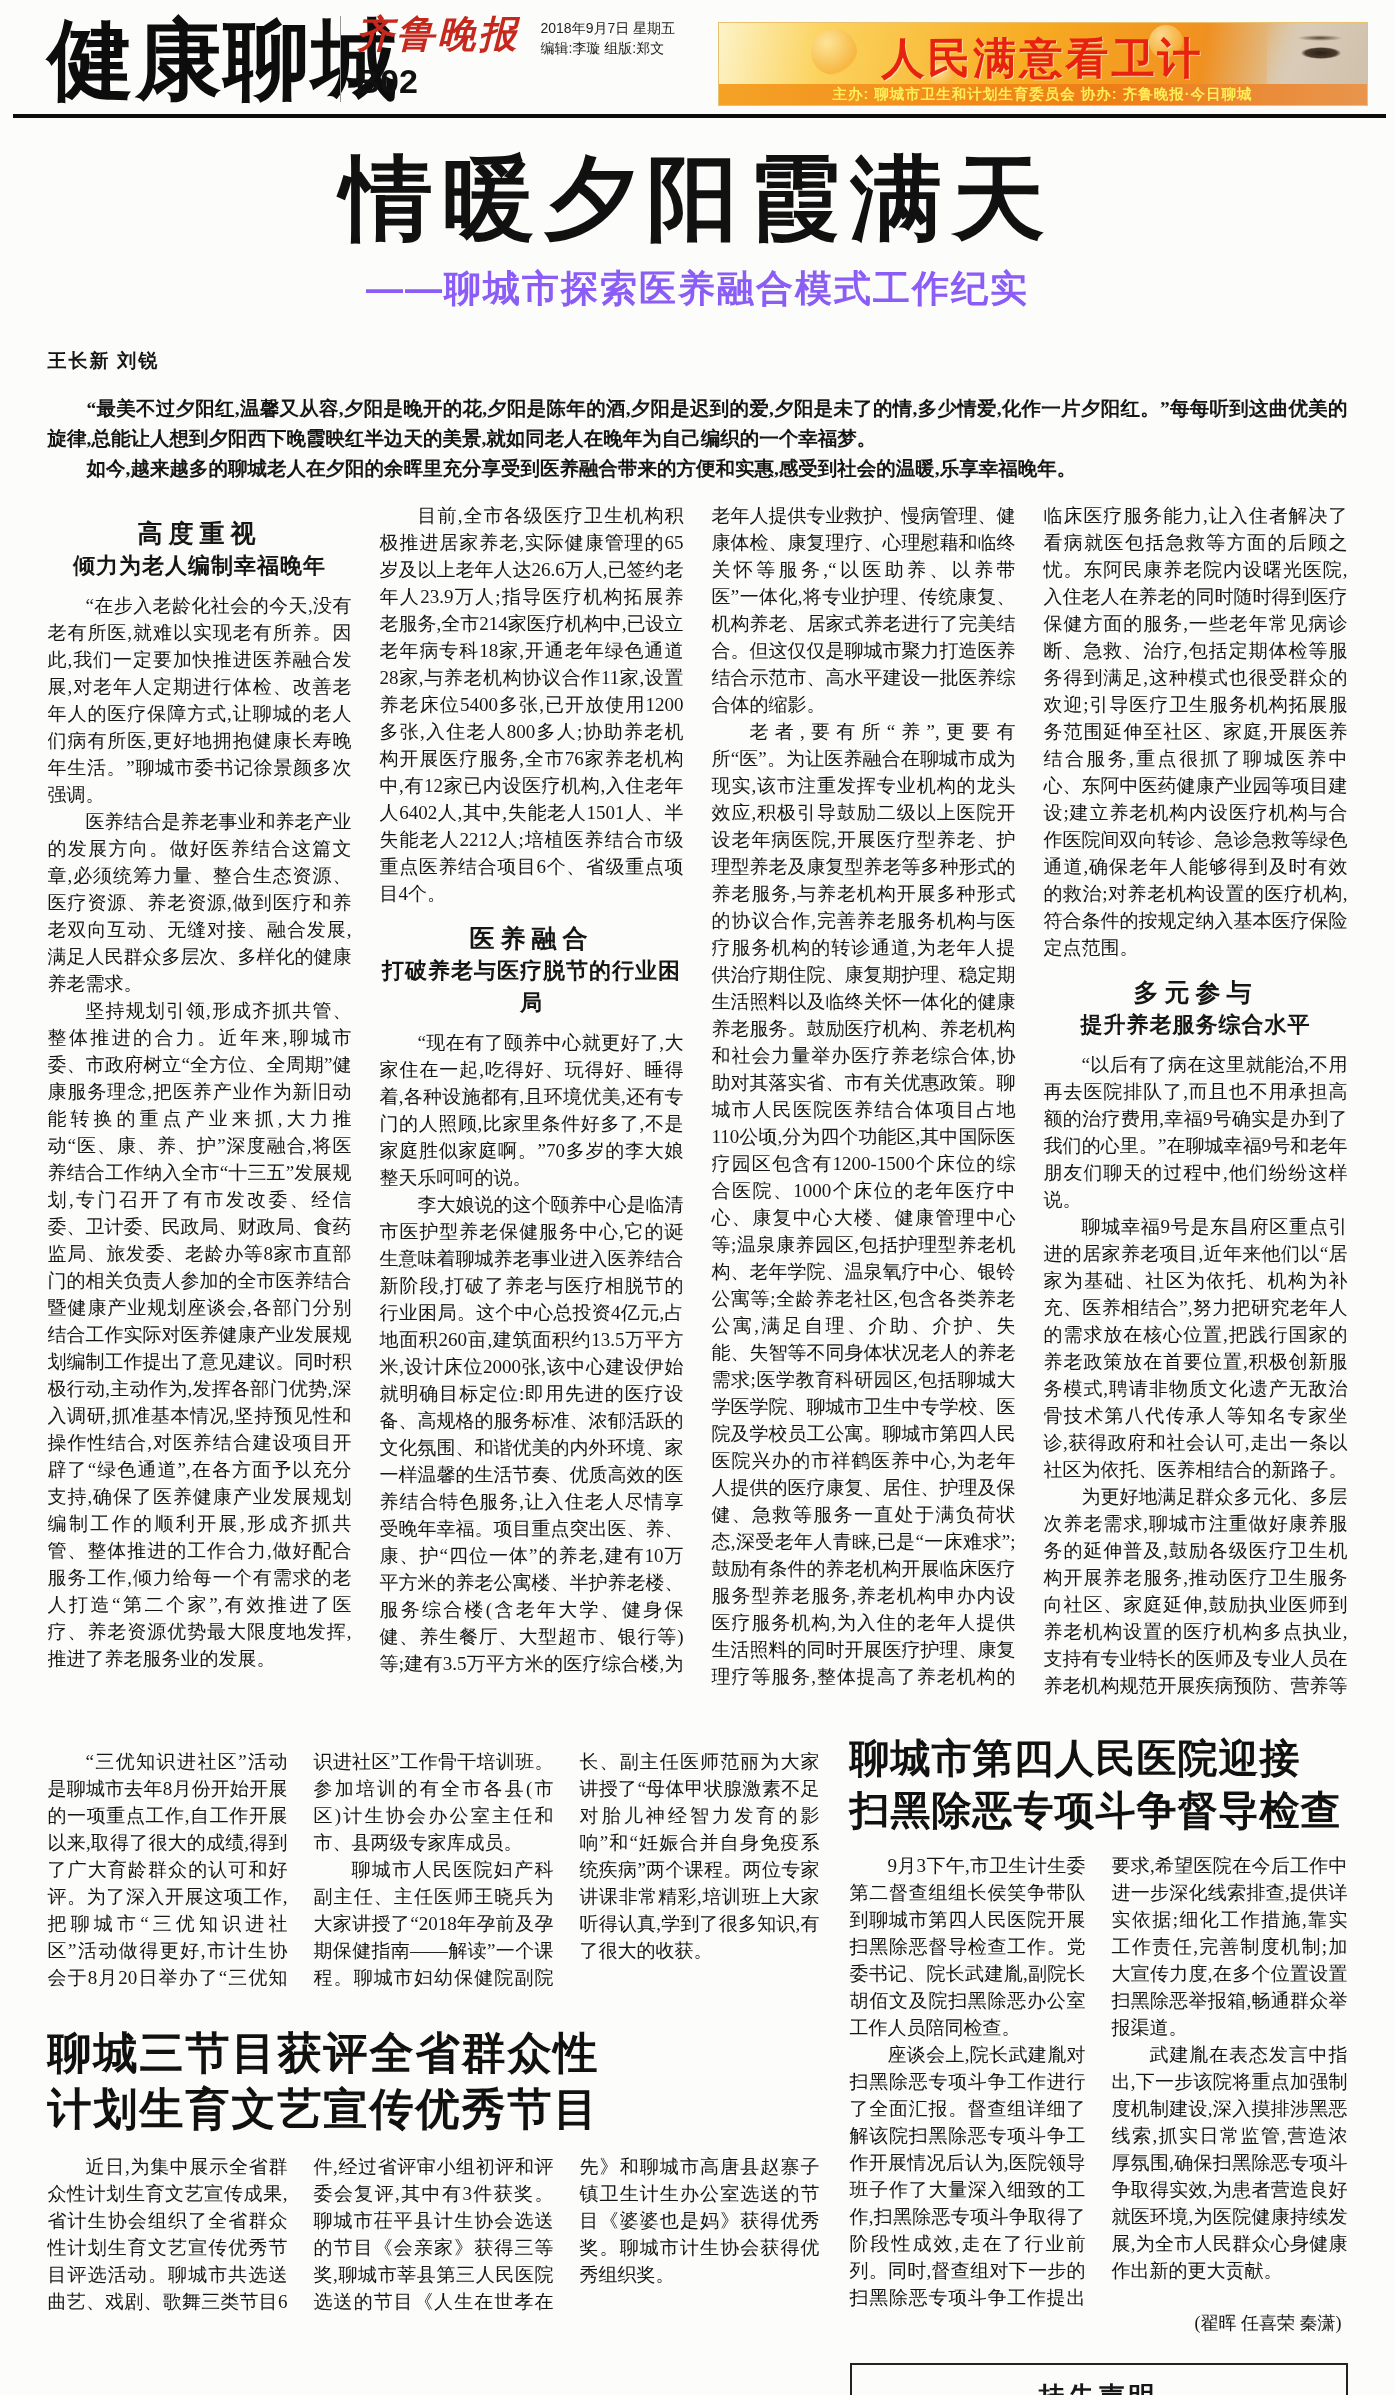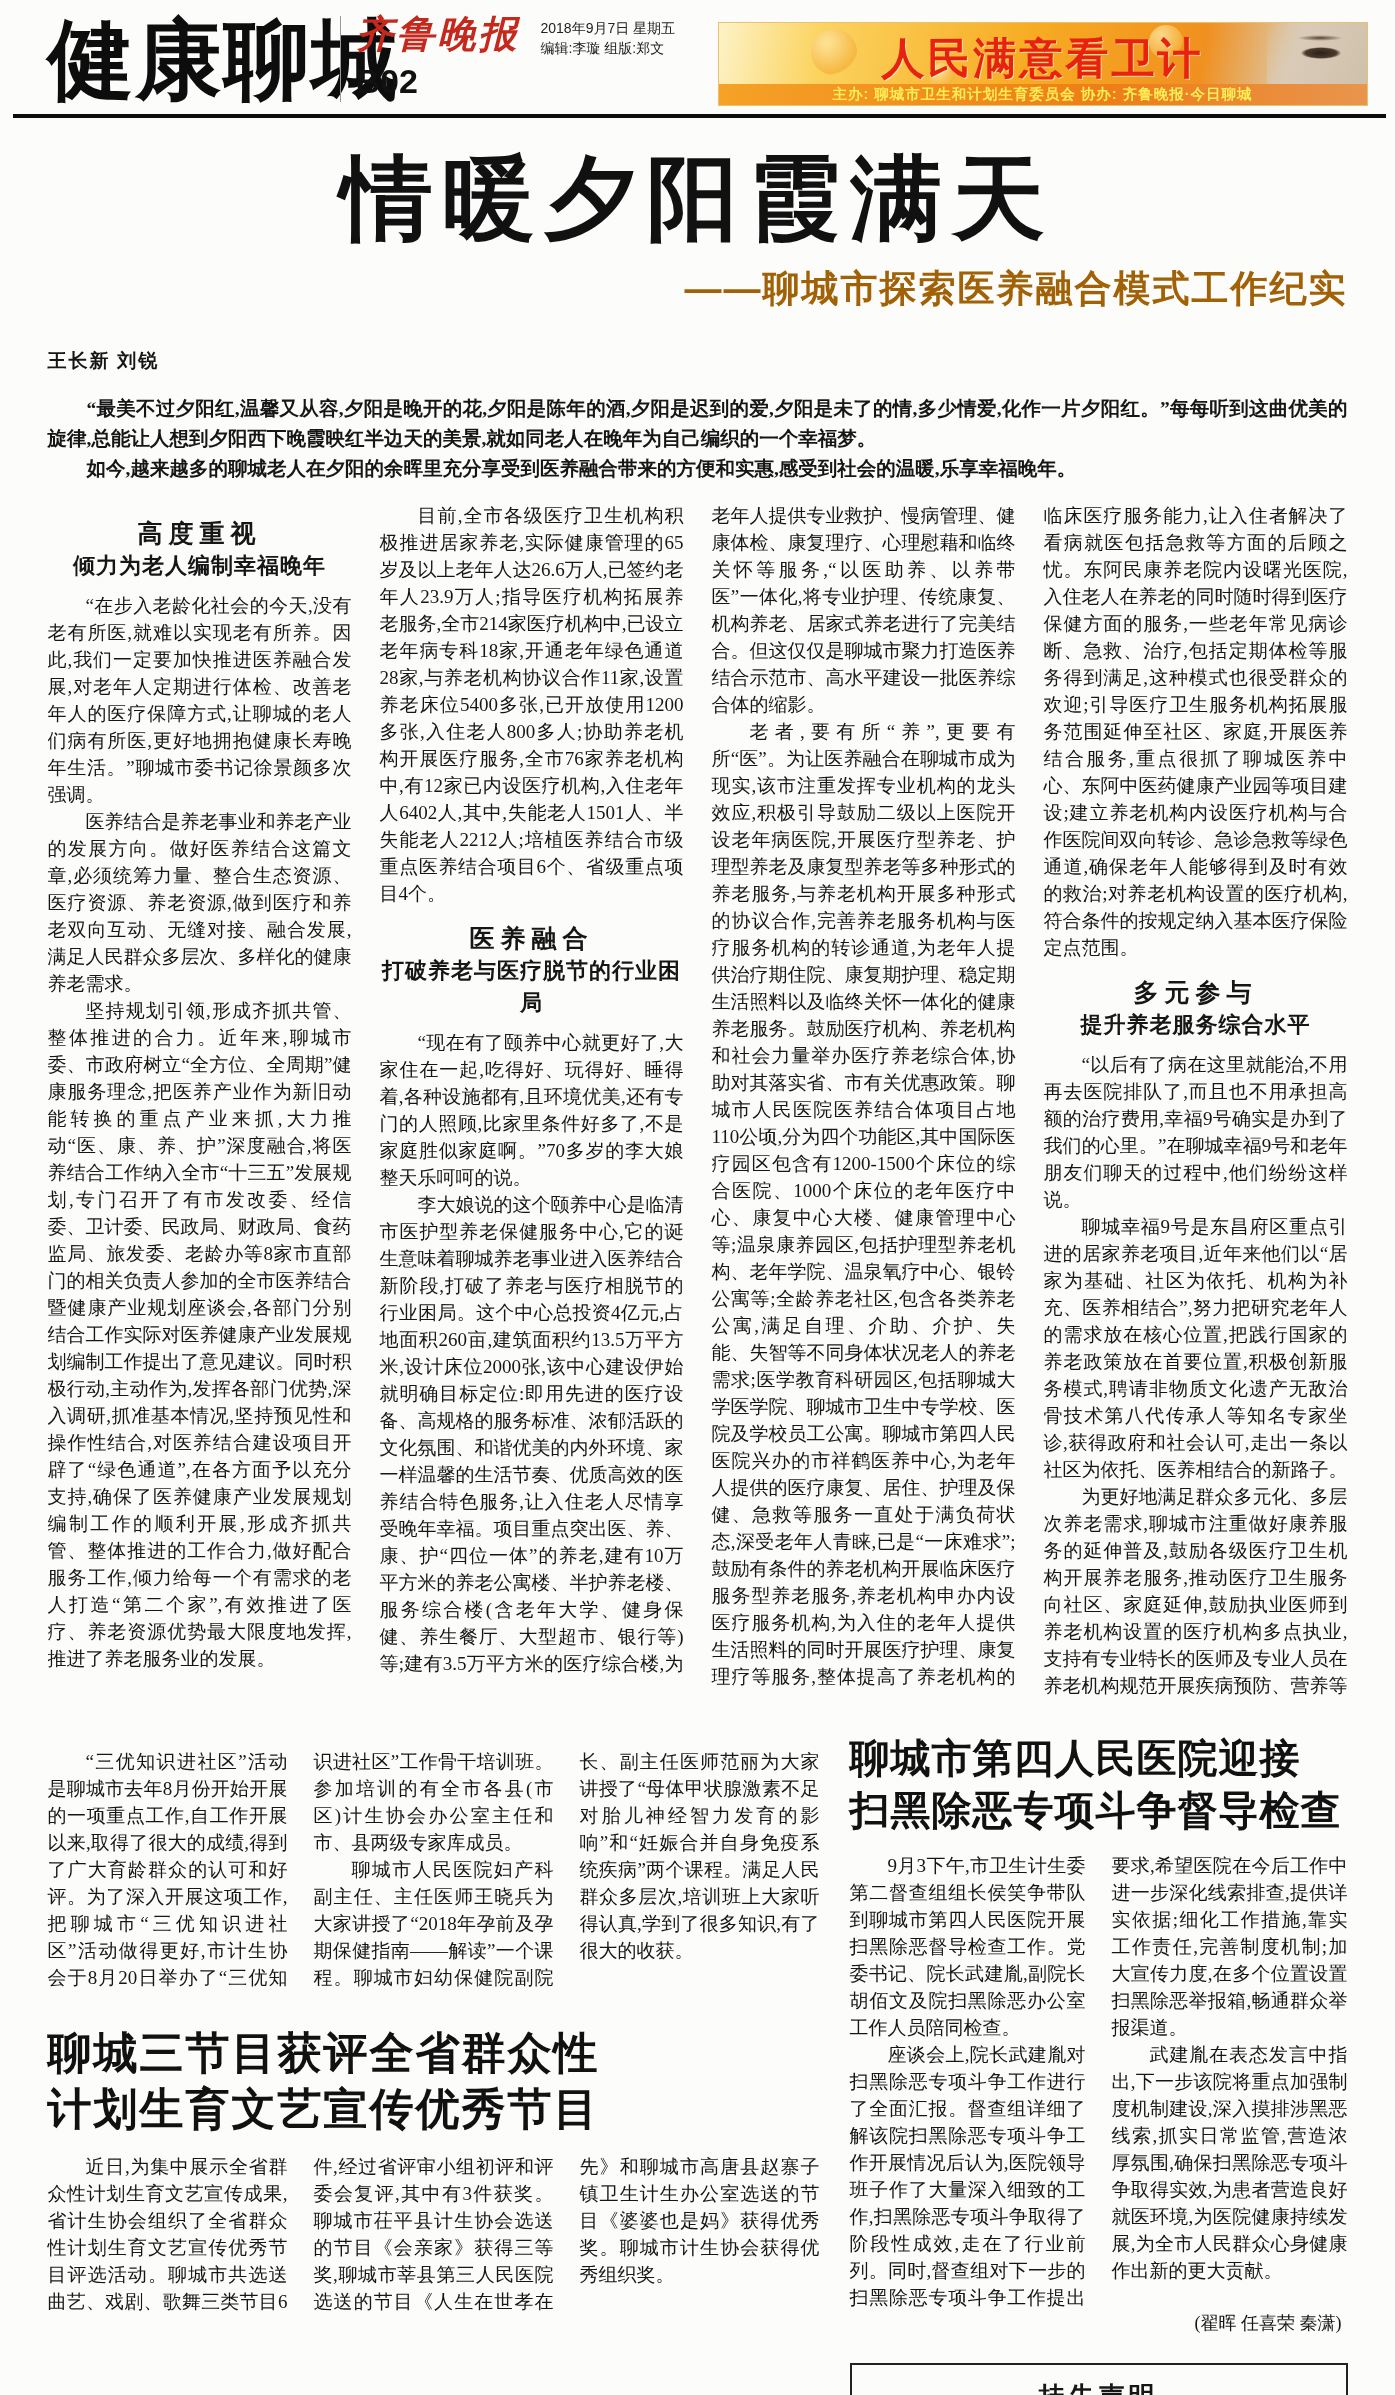--- a/index.html
+++ b/index.html
@@ -62,23 +62,23 @@
     font-size:14.5px; line-height:21px; text-align:center; letter-spacing:1px;
   }
 
   
   .headline {
     margin-top:34px; text-align:center;
     font-family:"Liberation Sans","DejaVu Sans",sans-serif;
     font-weight:900; font-size:92px; line-height:100px; letter-spacing:10px; color:#111;
   }
   .subhead {
-    margin-top:16px; text-align:right;
+    margin-top:16px; text-align:center;
     font-family:"Liberation Sans",sans-serif;
-    font-weight:900; font-size:37px; letter-spacing:2px; color:#a16207;
+    font-weight:900; font-size:37px; letter-spacing:2px; color:#8b5cf6;
   }
   .byline { margin-top:34px; font-size:19px; font-weight:700; letter-spacing:2px; }
   .intro { margin-top:20px; font-weight:700; font-size:19.5px; line-height:30px; }
   .intro p { text-indent:2em; text-align:justify; }
 
   .main-cols {
     margin-top:18px; height:1200px; overflow:hidden;
     column-count:4; column-gap:28px; column-fill:auto;
     font-size:19px; line-height:27px; text-align:justify;
   }
@@ -180,21 +180,21 @@
       <p class="bp">为更好地满足群众多元化、多层次养老需求,聊城市注重做好康养服务的延伸普及,鼓励各级医疗卫生机构开展养老服务,推动医疗卫生服务向社区、家庭延伸,鼓励执业医师到养老机构设置的医疗机构多点执业,支持有专业特长的医师及专业人员在养老机构规范开展疾病预防、营养等非诊疗行为的健康服务;鼓励基层医疗机构开设家庭病床,能够保障居家养老的老年人同样享受到医养结合政策的实惠;支持社会力量兴建的“医养结合”服务机构,积极打造无障碍审批通道,精简审批流程、提升审批效率,加大政策规划支持和技术指导力度,在养老机构依法依规举办医疗机构的设置审批环节,积极打造无障碍通道,建设之初就要把养老与临床诊疗服务综合考虑与规划,形成兼顾医疗服务的养老服务机构,满足不同类型的老年人的养老、医疗服务。</p>
     </div>
 
   <div class="lower">
 
     <div class="lower-left">
 
       <div>
         <div class="art-body cols-3">
             <p>“三优知识进社区”活动是聊城市去年8月份开始开展的一项重点工作,自工作开展以来,取得了很大的成绩,得到了广大育龄群众的认可和好评。为了深入开展这项工作,把聊城市“三优知识进社区”活动做得更好,市计生协会于8月20日举办了“三优知识进社区”工作骨干培训班。参加培训的有全市各县(市区)计生协会办公室主任和市、县两级专家库成员。</p>
-            <p>聊城市人民医院妇产科副主任、主任医师王晓兵为大家讲授了“2018年孕前及孕期保健指南——解读”一个课程。聊城市妇幼保健院副院长、副主任医师范丽为大家讲授了“母体甲状腺激素不足对胎儿神经智力发育的影响”和“妊娠合并自身免疫系统疾病”两个课程。满足人民群众多层次,培训班上大家听得认真,学到了很多知识,有了很大的收获。</p>
+            <p>聊城市人民医院妇产科副主任、主任医师王晓兵为大家讲授了“2018年孕前及孕期保健指南——解读”一个课程。聊城市妇幼保健院副院长、副主任医师范丽为大家讲授了“母体甲状腺激素不足对胎儿神经智力发育的影响”和“妊娠合并自身免疫系统疾病”两个课程。两位专家讲课非常精彩,培训班上大家听得认真,学到了很多知识,有了很大的收获。</p>
           </div>
       </div>
 
       <div class="a3-block">
         <div class="art-title a3-title">
             <div class="art-title-line">聊城三节目获评全省群众性</div>
             <div class="art-title-line">计划生育文艺宣传优秀节目</div>
           </div>
         <div class="art-body cols-3">
             <p>近日,为集中展示全省群众性计划生育文艺宣传成果,省计生协会组织了全省群众性计划生育文艺宣传优秀节目评选活动。聊城市共选送曲艺、戏剧、歌舞三类节目6件,经过省评审小组初评和评委会复评,其中有3件获奖。聊城市茌平县计生协会选送的节目《会亲家》获得三等奖,聊城市莘县第三人民医院选送的节目《人生在世孝在先》和聊城市高唐县赵寨子镇卫生计生办公室选送的节目《婆婆也是妈》获得优秀奖。聊城市计生协会获得优秀组织奖。</p>

